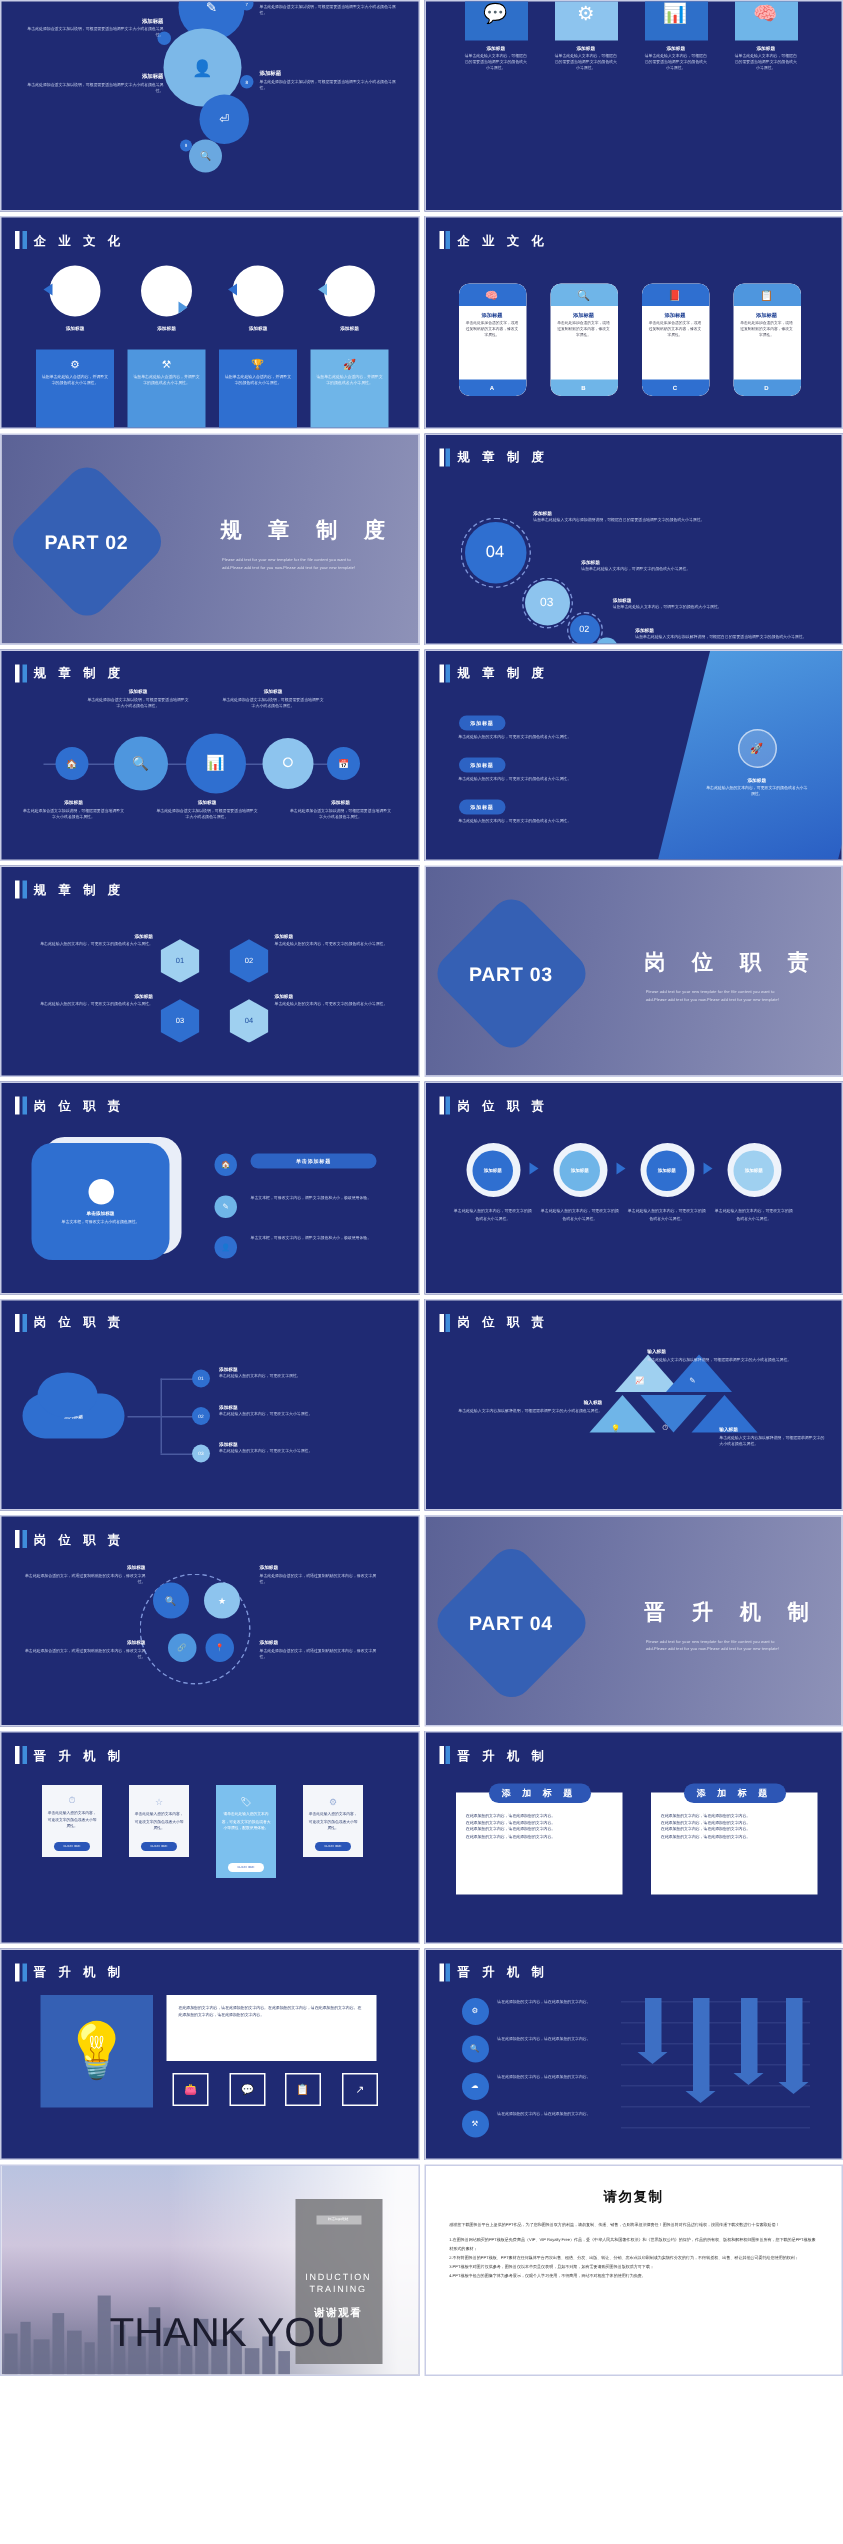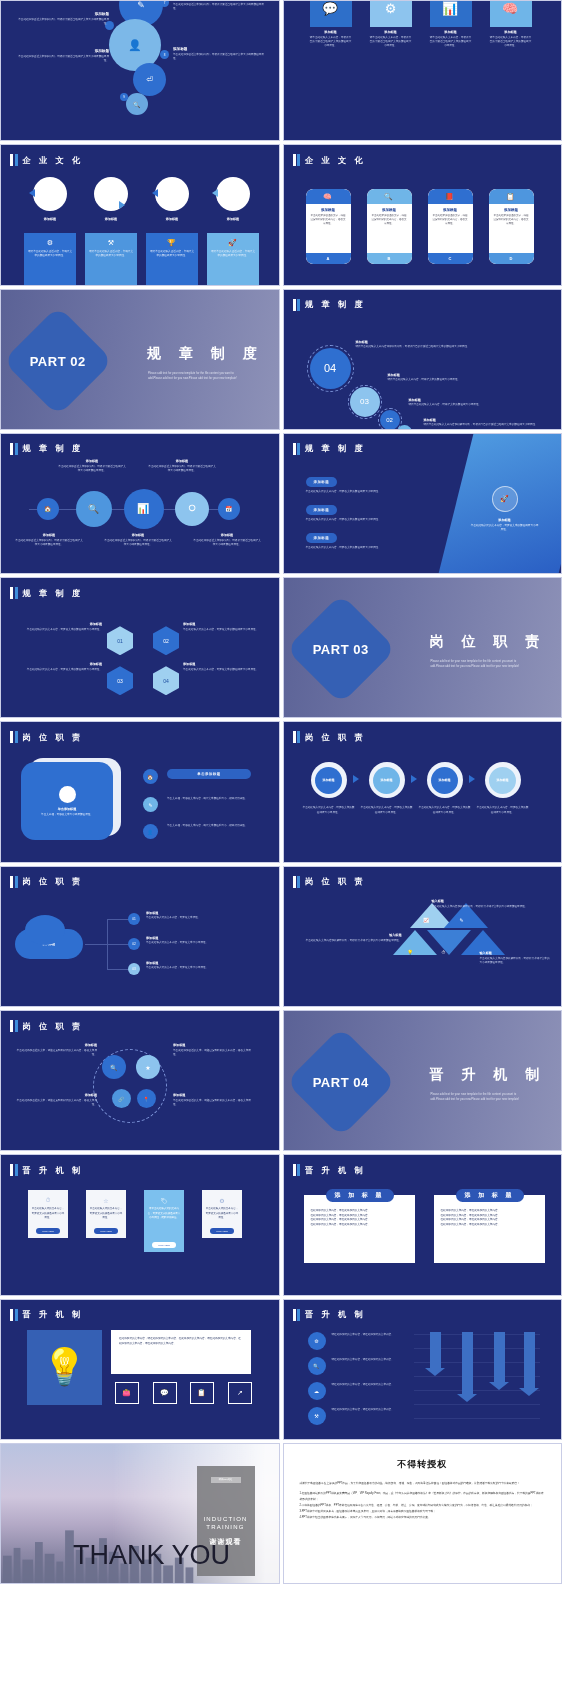--- a/index.html
+++ b/index.html
@@ -821,21 +821,21 @@
       <div class="logo">标志logo此处</div>
       <div class="it">
         <span>INDUCTION</span><br><span>TRAINING</span>
       </div>
       <div class="cn">谢谢观看</div>
     </div>
     <div class="thankyou">THANK YOU</div>
   </div>
 
   <div class="slide copy">
-    <h2>不得转授权</h2>
+    <h2>请勿复制</h2>
     <p>感谢您下载图怪兽平台上提供的PPT作品，为了您和图怪兽双方的利益，请勿复制、传播、销售，否则将承担法律责任！图怪兽将对作品进行维权，按照传播下载次数进行十倍索取赔偿！</p>
     <div class="lines">
       <p>1.在图怪兽网站购买的PPT模板是免费商品（VIP、VIP Royalty Free）作品，受《中华人民共和国著作权法》和《世界版权公约》的保护，作品的所有权、版权和解释权归图怪兽所有，您下载的是PPT模板素材形式的素材；</p>
       <p>2.不得将图怪兽的PPT模板、PPT素材在任何媒体平台再次出售、租借、分发、出版、转让、分销、发布或以印刷制成为实物作分发的行为，不得转授权、出售、稍让其他公司委托给您使用的权利；</p>
       <p>3.PPT模板中对图片仅供参考，图怪兽仅以本单页且仅表明，且如不到期，如有需要请购买图怪兽版权后方可下载；</p>
       <p>4.PPT模板中包含的图像字体为参考展示，仅限个人学习使用，不得商用，网站不对相应字体的使用行为负责。</p>
     </div>
   </div>
 
 </div>

